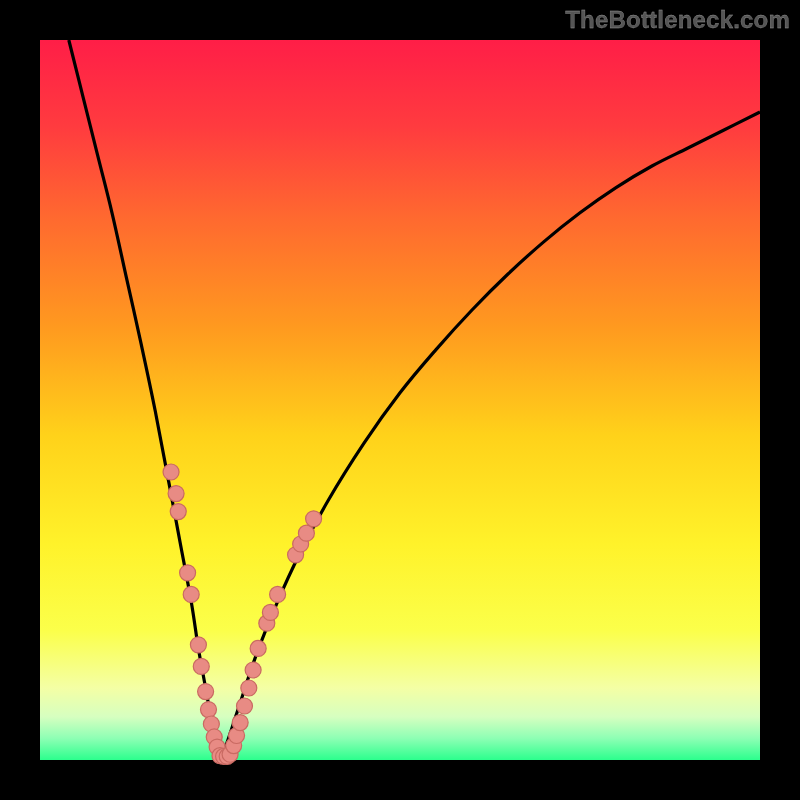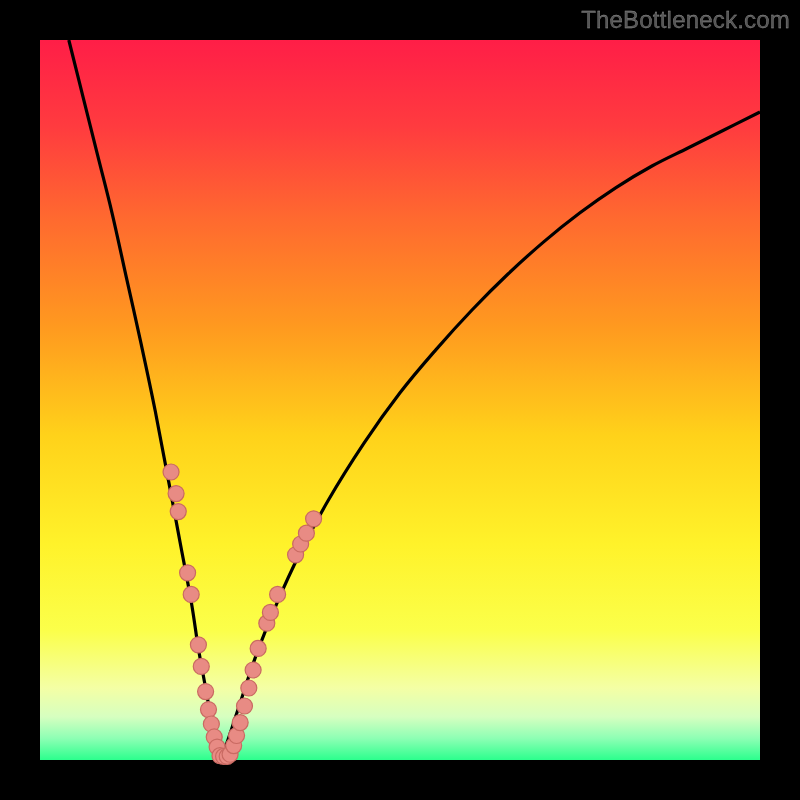--- a/index.html
+++ b/index.html
@@ -38,21 +38,21 @@
     width: 720px;
     height: 720px;
     overflow: visible;
   }
   #watermark {
     position: absolute;
     top: 6px;
     right: 10px;
     font-size: 24px;
     color: #555;
-    font-weight: 400;
+    font-weight: 700;
     letter-spacing: 0.2px;
     margin-left: 23px;
     -webkit-text-stroke: 0.3px #999;
   }
 </style>
 </head>
 <body>
 
 <div id="container">
   <div id="watermark">TheBottleneck.com</div>

